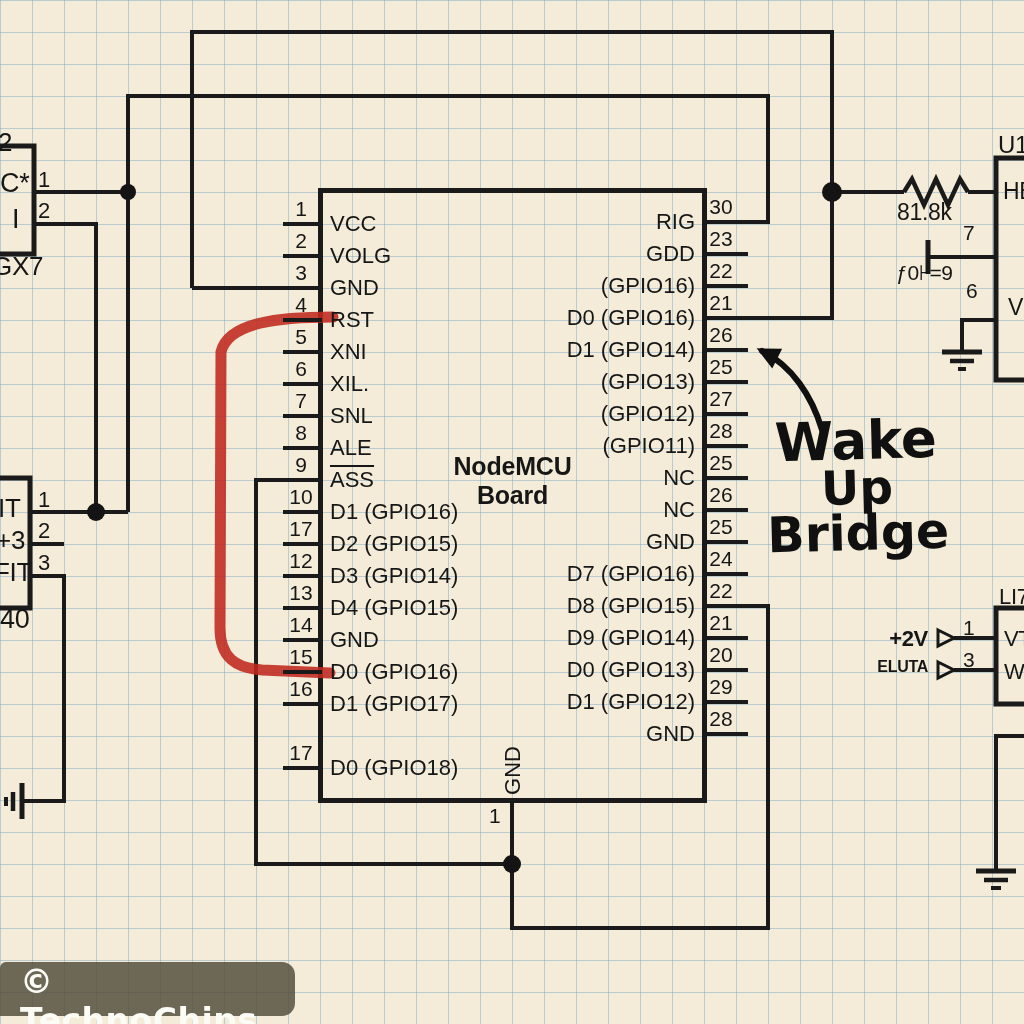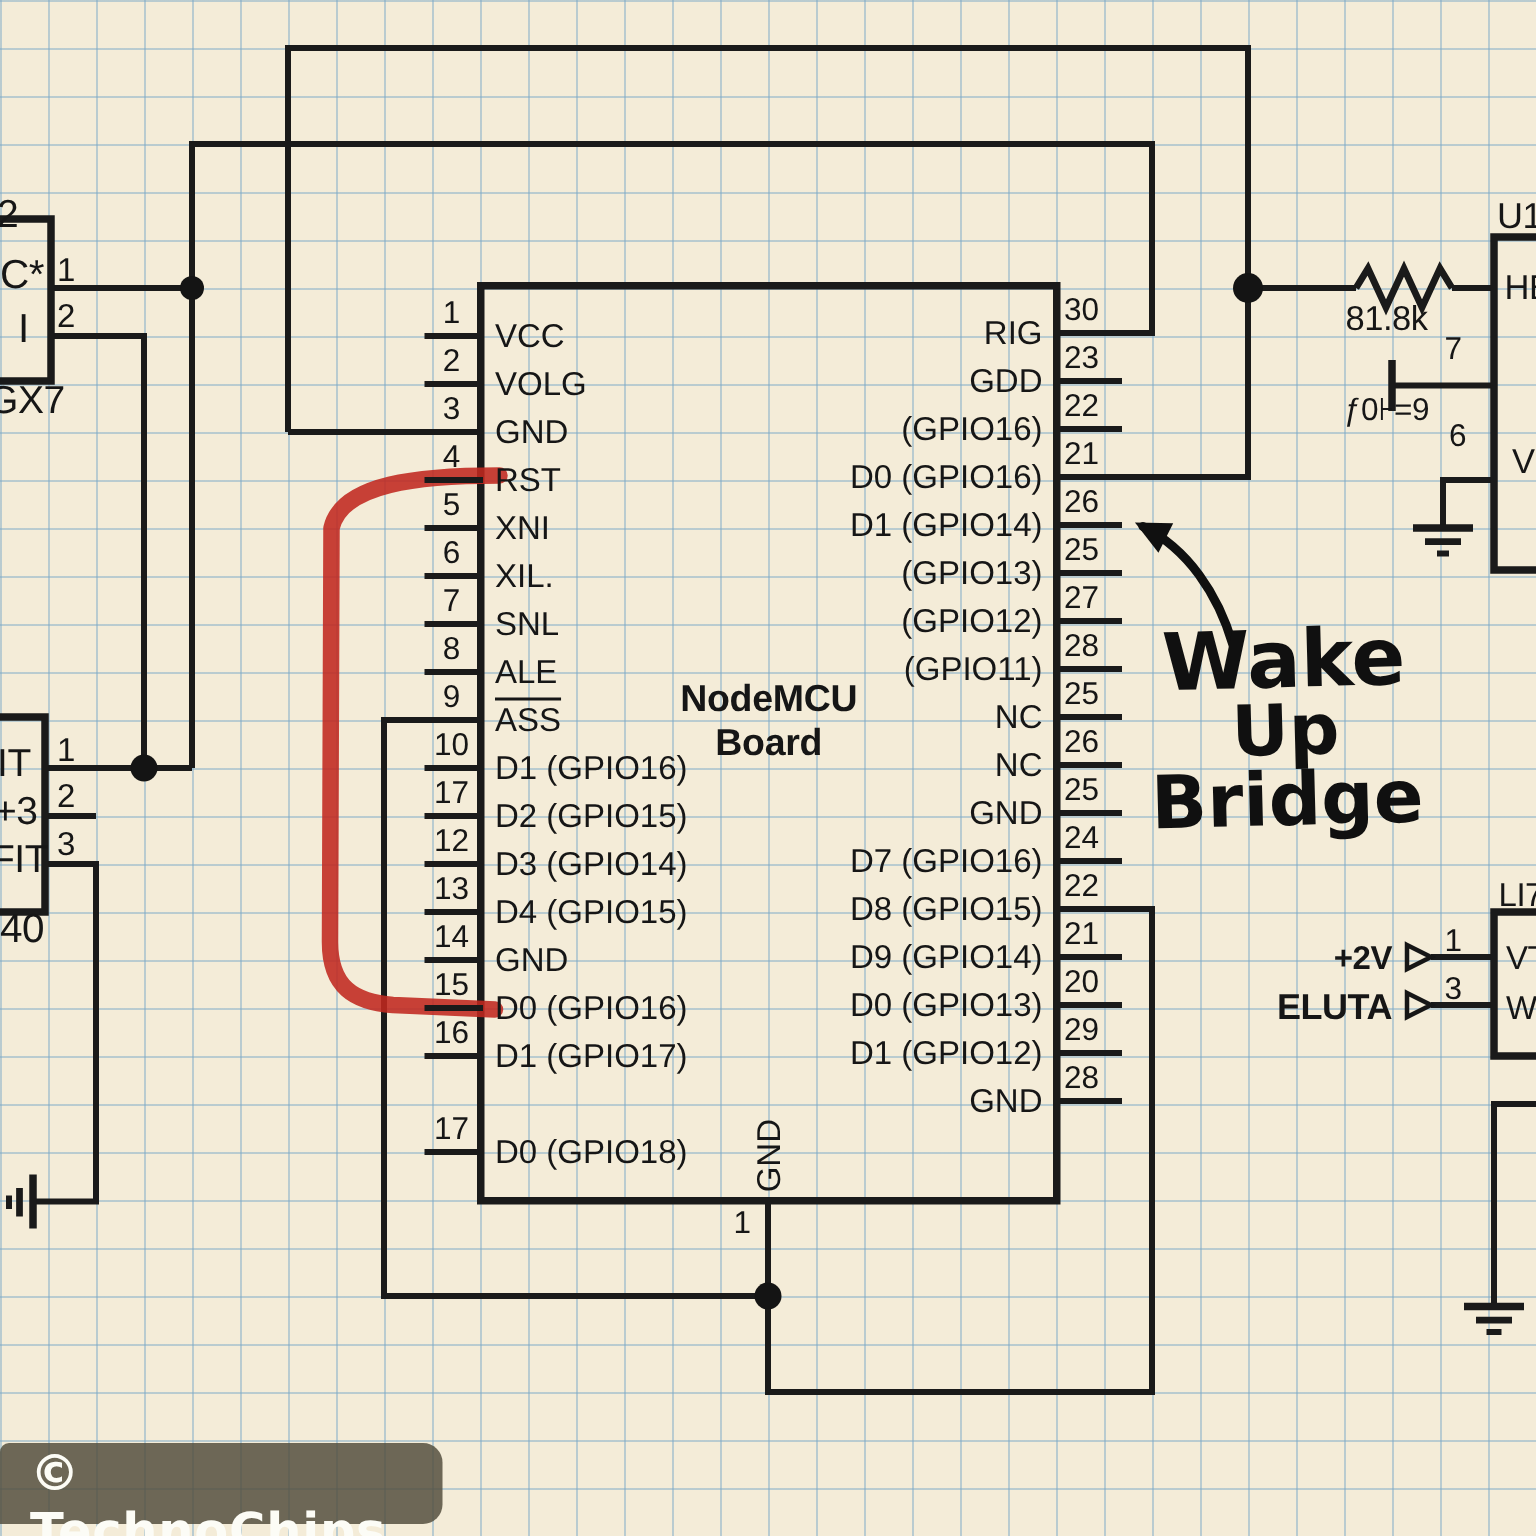--- a/index.html
+++ b/index.html
@@ -308,21 +308,21 @@
   <div class="t" style="left:963px;top:221px;font-size:21px;">7</div>
   <div class="t" style="left:966px;top:279px;font-size:21px;">6</div>
   <div class="t" style="left:1008px;top:294px;font-size:23px;">V</div>
 
   <div class="t" style="left:999px;top:584px;font-size:22px;">LI7</div>
   <div class="t" style="left:963px;top:616px;font-size:21px;">1</div>
   <div class="t" style="left:963px;top:648px;font-size:21px;">3</div>
   <div class="t" style="left:1004px;top:626px;font-size:22px;">VT</div>
   <div class="t" style="left:1004px;top:659px;font-size:22px;">W</div>
   <div class="t sig" style="left:858px;top:626px;width:70px;font-size:22px;">+2V</div>
-  <div class="t sig" style="left:845px;top:658px;width:83px;font-size:24px;">ELUTA</div>
+  <div class="t sig" style="left:845px;top:658px;width:83px;font-size:16px;">ELUTA</div>
 
   <div class="t" style="left:-2px;top:127px;font-size:26px;">2</div>
   <div class="t" style="left:0px;top:168px;font-size:27px;">C*</div>
   <div class="t" style="left:12px;top:204px;font-size:27px;">I</div>
   <div class="t" style="left:-8px;top:251px;font-size:26px;">GX7</div>
   <div class="t" style="left:38px;top:167px;font-size:22px;">1</div>
   <div class="t" style="left:38px;top:198px;font-size:22px;">2</div>
 
   <div class="t" style="left:-2px;top:493px;font-size:26px;">IT</div>
   <div class="t" style="left:-4px;top:525px;font-size:26px;">+3</div>

